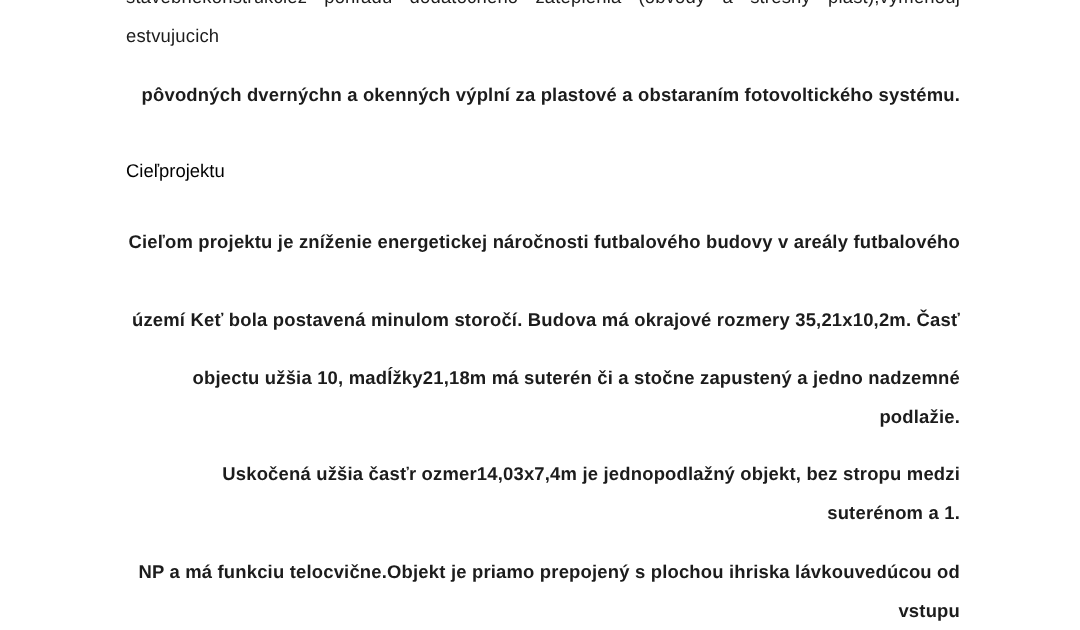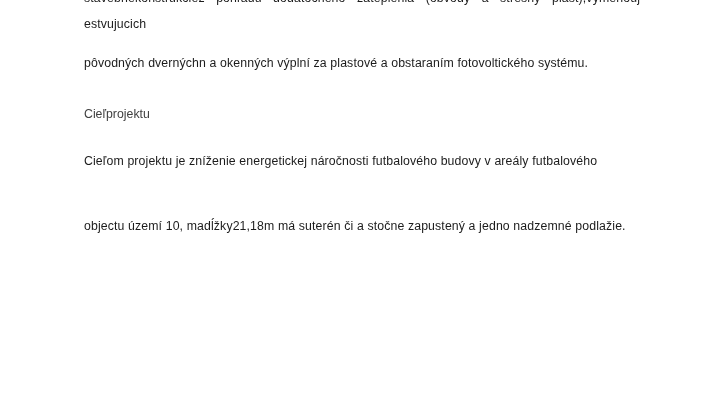--- a/index.html
+++ b/index.html
@@ -33,29 +33,30 @@
   }
   .para {
     font-size: 12.3px;
     line-height: 25.8px;
     text-align: justify;
     text-justify: inter-word;
     color: #1c1c1c;
     letter-spacing: 0.01em;
   }
   .para-left {
-    text-align: left;
+    text-align: right;
+    font-weight: bold;
   }
   .clipped-top {
     overflow: hidden;
   }
   .heading-line {
     font-size: 12.3px;
     line-height: 25.8px;
-    color: #404040;
+    color: #000000;
   }
   .gap-sm { height: 13px; }
   .gap-lg { height: 21px; }
   .gap-xl { height: 26px; }
 </style>
 </head>
 <body>
 
 <div class="page">
   <div class="doc-body">
@@ -70,26 +71,29 @@
 
     <p class="heading-line">Cieľprojektu</p>
 
     <div class="gap-lg"></div>
 
     <p class="para para-left">Cieľom projektu je zníženie energetickej náročnosti futbalového budovy v areály futbalového</p>
     <div class="gap-sm"></div>
 
     <div class="gap-sm"></div>
 
+    <p class="para para-left">území Keť bola postavená minulom storočí. Budova má okrajové rozmery 35,21x10,2m. Časť</p>
     <div class="gap-sm"></div>
 
-    <p class="para para-left">objectu území 10, madĺžky21,18m má suterén či a stočne zapustený a jedno nadzemné podlažie.</p>
+    <p class="para para-left">objectu užšia 10, madĺžky21,18m má suterén či a stočne zapustený a jedno nadzemné podlažie.</p>
     <div class="gap-sm"></div>
 
+    <p class="para para-left">Uskočená užšia časťr ozmer14,03x7,4m je jednopodlažný objekt, bez stropu medzi suterénom a 1.</p>
     <div class="gap-sm"></div>
 
+    <p class="para para-left">NP a má funkciu telocvične.Objekt je priamo prepojený s plochou ihriska lávkouvedúcou od vstupu</p>
     <div class="gap-sm"></div>
 
 
     <div class="gap-xl"></div>
 
   </div>
 </div>
 
 </body></html>

